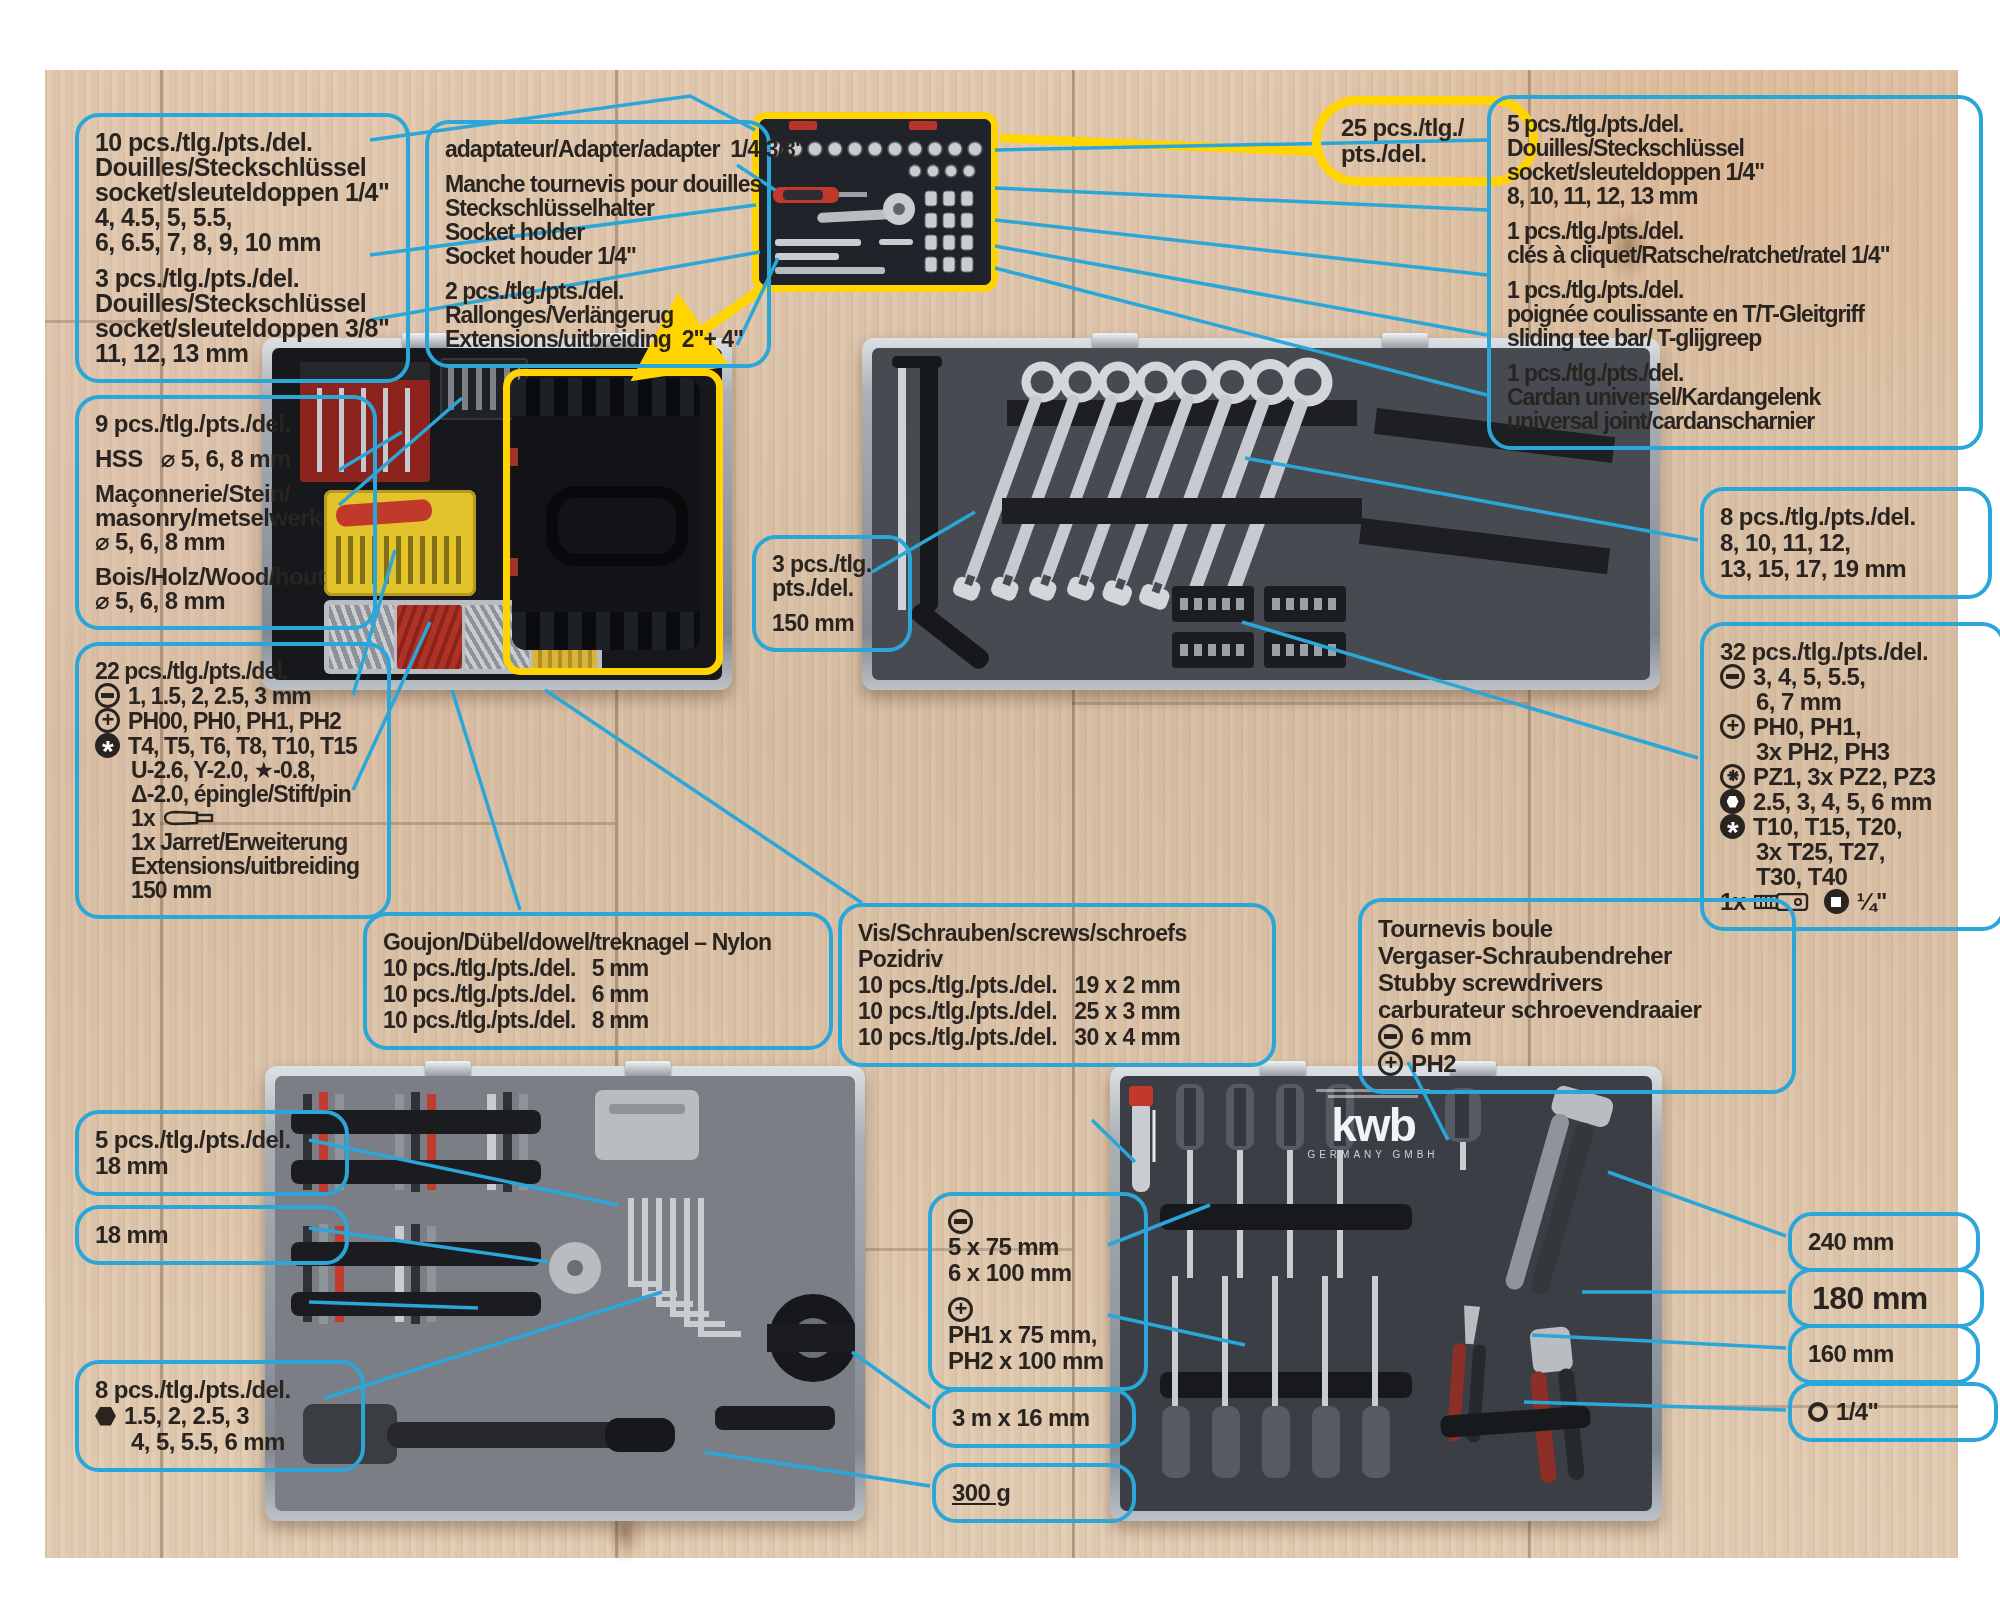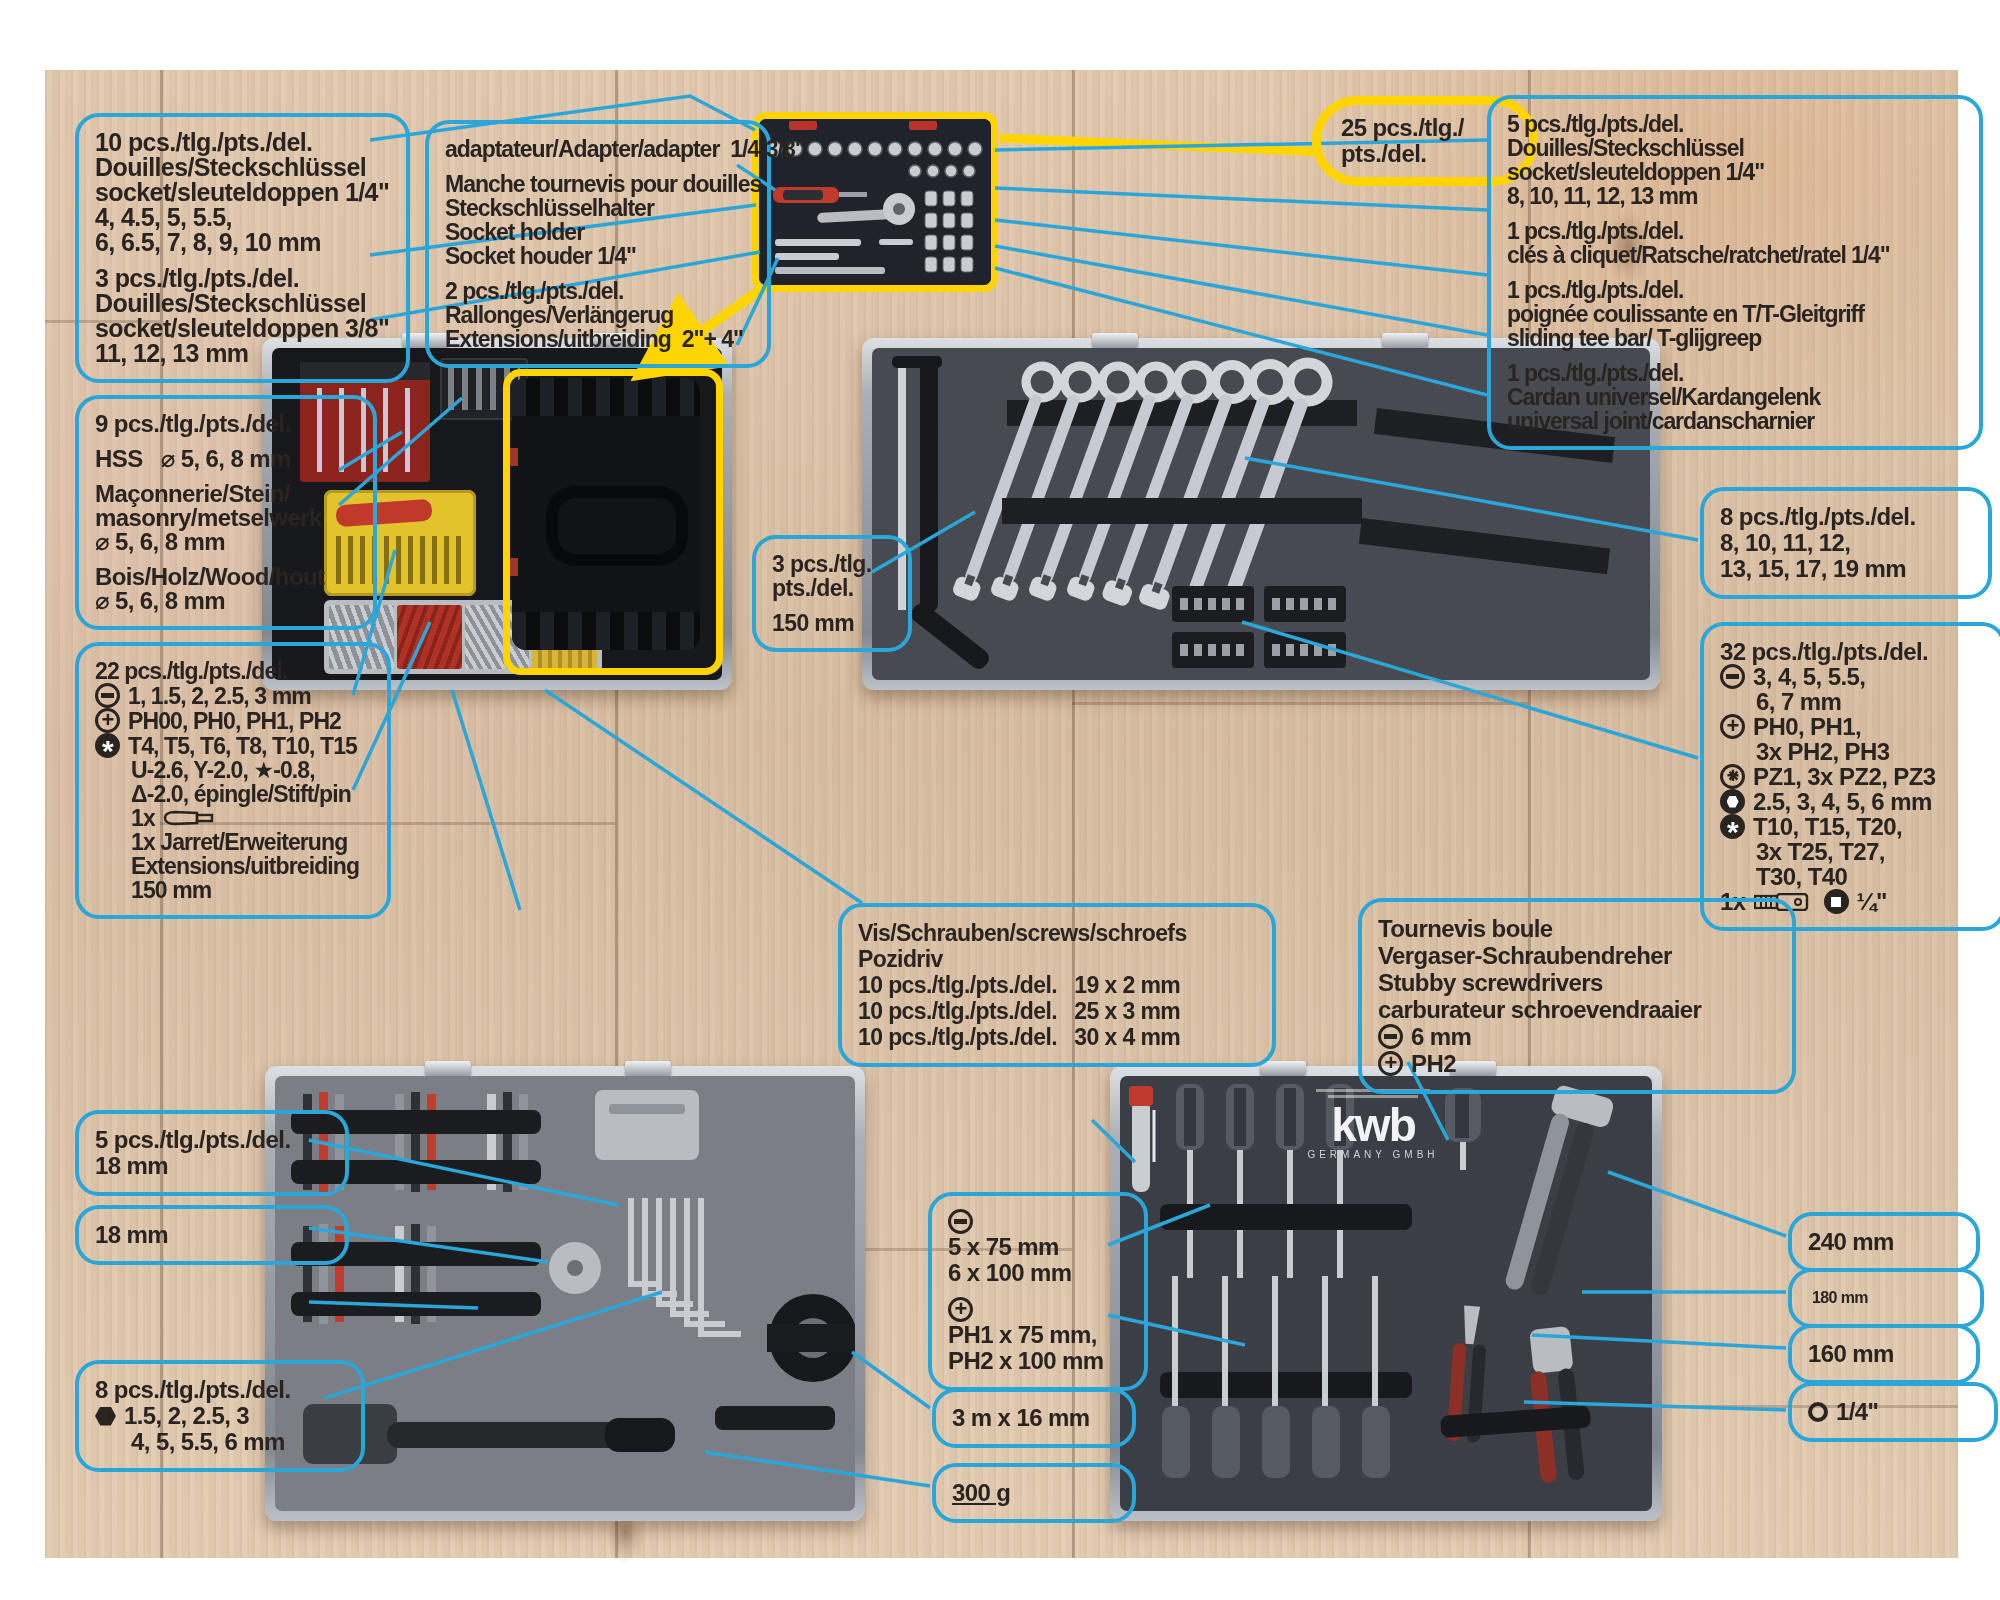--- a/index.html
+++ b/index.html
@@ -38,21 +38,21 @@
   .co-l{left:1358px;top:898px;width:398px;font-size:24px;line-height:27px;}
   .co-m1{left:75px;top:1110px;width:234px;font-size:24px;line-height:26px;}
   .co-m2{left:75px;top:1205px;width:234px;font-size:24px;line-height:26px;}
   .co-m3{left:75px;top:1267px;width:234px;font-size:24px;line-height:26px;}
   .co-m4{left:75px;top:1360px;width:250px;font-size:24px;line-height:26px;}
   .co-n1{left:928px;top:1075px;width:164px;font-size:24px;line-height:26px;}
   .co-n2{left:928px;top:1192px;width:180px;font-size:24px;line-height:26px;}
   .co-n3{left:932px;top:1388px;width:164px;font-size:24px;line-height:26px;}
   .co-n4{left:932px;top:1463px;width:164px;font-size:24px;line-height:26px;text-decoration:underline;}
   .co-o1{left:1788px;top:1212px;width:152px;font-size:24px;line-height:26px;}
-  .co-o2{left:1788px;top:1268px;width:152px;font-size:16px;line-height:26px;padding-left:20px;}
+  .co-o2{left:1788px;top:1268px;width:152px;font-size:32px;line-height:26px;padding-left:20px;}
   .co-o3{left:1788px;top:1324px;width:152px;font-size:24px;line-height:26px;}
   .co-o4{left:1788px;top:1382px;width:170px;font-size:24px;line-height:26px;}
   
   .ci{display:inline-flex;align-items:center;flex:0 0 auto;}
   .occ{display:inline-flex;width:25px;height:25px;border:3px solid #2a2421;border-radius:50%;
        align-items:center;justify-content:center;position:relative;box-sizing:border-box;}
   .slotbar{width:13px;height:5px;background:#2a2421;}
   .phx{position:absolute;top:50%;left:50%;transform:translate(-50%,-56%);
        font-weight:bold;font-size:22px;line-height:1;color:#2a2421;}
   .rot45{transform:translate(-50%,-56%) rotate(45deg);}
@@ -797,20 +797,34 @@
           </svg>
         </span>
         <span class="ci">
           <span class="fcc">
             <span class="sqw"></span>
           </span>
         </span>
         <span class="ct">¼"</span>
       </div>
     </div>
+  <div class="co co-j">
+      <div class="cline">
+        <span class="ct">Goujon/Dübel/dowel/treknagel – Nylon</span>
+      </div>
+      <div class="cline">
+        <span class="ct">10 pcs./tlg./pts./del.   5 mm</span>
+      </div>
+      <div class="cline">
+        <span class="ct">10 pcs./tlg./pts./del.   6 mm</span>
+      </div>
+      <div class="cline">
+        <span class="ct">10 pcs./tlg./pts./del.   8 mm</span>
+      </div>
+    </div>
   <div class="co co-k">
       <div class="cline">
         <span class="ct">Vis/Schrauben/screws/schroefs</span>
       </div>
       <div class="cline">
         <span class="ct">Pozidriv</span>
       </div>
       <div class="cline">
         <span class="ct">10 pcs./tlg./pts./del.   19 x 2 mm</span>
       </div>

